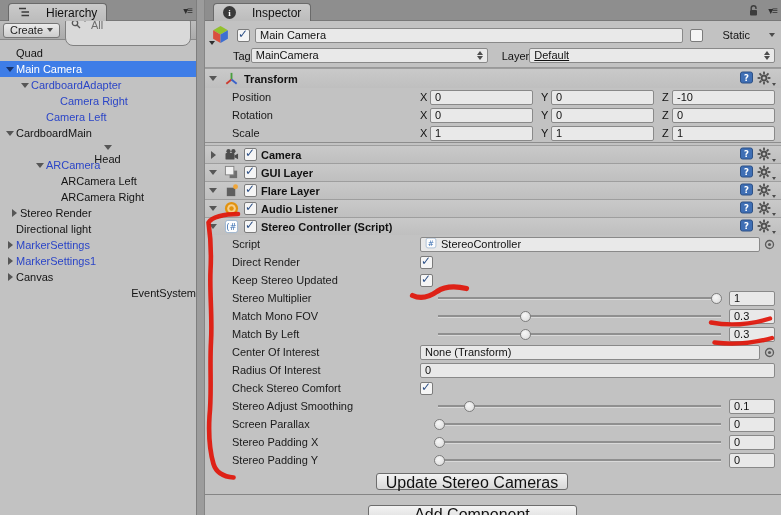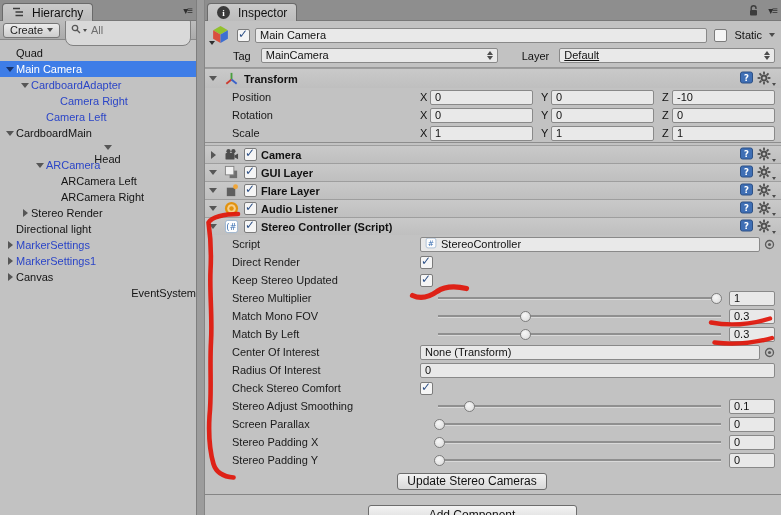--- a/index.html
+++ b/index.html
@@ -7,36 +7,36 @@
   body { font-family:"Liberation Sans","DejaVu Sans",sans-serif; font-size:11px; color:#111; background:#9a9a9a; }
   #app { position:relative; width:781px; height:515px; }
 
   
   #hierarchy { position:absolute; left:0; top:0; width:197px; height:515px; background:#c2c2c2; border-right:1px solid #7e7e7e; }
   #splitter  { position:absolute; left:197px; top:0; width:8px; height:515px; background:#9c9c9c; border-right:1px solid #858585; }
   #inspector { position:absolute; left:205px; top:0; width:576px; height:515px; background:#c2c2c2; }
 
   
   .tabbar { position:relative; height:21px; background:#8e8e8e; border-bottom:1px solid #787878; }
-  .tab { position:absolute; left:2px; top:3px; height:18px; display:inline-flex; align-items:center; gap:8px;
+  .tab { position:absolute; left:8px; top:3px; height:18px; display:inline-flex; align-items:center; gap:16px;
          padding:0 9px; background:linear-gradient(#cacaca,#bcbcbc); border:1px solid #6a6a6a; border-bottom:none;
          border-radius:4px 4px 0 0; font-size:12px; }
   .panel-menu { position:absolute; right:4px; top:5px; font-size:10px; color:#2f2f2f; letter-spacing:-1px; cursor:default; }
   .lock-wrap { position:absolute; right:22px; top:4px; }
   .info-i { width:13px; height:13px; border-radius:50%; background:#3a3a3a; color:#fff; font-size:9px; font-weight:bold;
             font-family:"Liberation Serif",serif; display:inline-flex; align-items:center; justify-content:center; }
 
   
   .h-toolbar { height:19px; background:linear-gradient(#bdbdbd,#ababab); border-bottom:1px solid #898989;
                display:flex; align-items:center; padding:0 3px; gap:5px; }
   .create-btn { height:15px; padding:0 6px; display:inline-flex; align-items:center; gap:4px; font-size:11px; color:#222;
                 background:linear-gradient(#ececec,#cdcdcd); border:1px solid #767676; border-radius:3px; }
   .caret-down { width:0; height:0; border-left:3.5px solid transparent; border-right:3.5px solid transparent; border-top:4px solid #4c4c4c; }
   .searchbox { flex:1; height:32px; margin-right:2px; background:#d9d9d9; border:1px solid #808080; border-radius:8px;
-               display:flex; align-items:center; padding:4px 5px; gap:2px; }
+               display:flex; align-items:flex-start; padding:4px 5px; gap:2px; }
   .search-text { color:#6e6e6e; margin-left:2px; }
 
   
   .tree { padding-top:5px; }
   .trow { height:16px; display:flex; align-items:center; cursor:default; }
   .trow.sel { background:#3e7de7; }
   .trow.sel .tlabel { color:#fff; }
   .tlabel { color:#141414; white-space:nowrap; }
   .tlabel.blue { color:#2b45c7; }
   .arrow { width:12px; height:12px; display:inline-flex; align-items:center; justify-content:center; flex:none; }
@@ -48,22 +48,22 @@
   .go-header { border-bottom:1px solid #999; padding:4px 0 3px; }
   .go-row1 { height:20px; display:flex; align-items:center; padding:0 6px; gap:5px; }
   .cube-wrap { position:relative; width:21px; height:20px; flex:none; }
   .cube-caret { position:absolute; left:-2px; bottom:0; width:0; height:0;
                 border-left:3.5px solid transparent; border-right:3.5px solid transparent; border-top:4px solid #2e2e2e; }
   .cb { width:13px; height:13px; flex:none; background:#f5f5f5; border:1px solid #7b7b7b; border-radius:2px; position:relative; }
   .cb.checked::after { content:'✓'; position:absolute; left:0px; top:-3px; font-size:12px; font-weight:bold; color:#2e5187; }
   .field { height:15px; background:#e9e9e9; border:1px solid #898989; border-radius:2px; padding:0 4px;
            line-height:13px; display:flex; align-items:center; overflow:hidden; white-space:nowrap; }
   .name-field { flex:1; }
-  .static-group { display:flex; align-items:center; gap:7px; margin-left:2px; }
-  .go-row2 { height:17px; display:flex; align-items:center; padding:0 6px 0 28px; gap:10px; margin-top:2px; }
+  .static-group { display:flex; align-items:center; gap:19px; margin-left:2px; }
+  .go-row2 { height:17px; display:flex; align-items:center; padding:0 6px 0 28px; gap:0; margin-top:2px; }
   .dd { display:flex; align-items:center; }
   .dd .dd-text { flex:1; }
   .tag-dd { width:237px; }
   .layer-label { margin-left:14px; }
   .layer-dd { flex:1;text-decoration:underline; }
   .popup-caret { display:flex; flex-direction:column; gap:1px; margin-left:4px; flex:none; }
   .popup-caret::before { content:''; border-left:3px solid transparent; border-right:3px solid transparent; border-bottom:4px solid #4c4c4c; }
   .popup-caret::after  { content:''; border-left:3px solid transparent; border-right:3px solid transparent; border-top:4px solid #4c4c4c; }
 
   
@@ -86,21 +86,21 @@
   .obj-field { flex:1; gap:4px; }
   .picker { margin-left:4px; flex:none; display:inline-flex; }
   .text-field { flex:1; }
   .slider-zone { flex:1; position:relative; height:16px; margin-left:18px; margin-right:8px; }
   .slider-track { position:absolute; left:0; right:0; top:7px; height:2px; background:#8f8f8f; box-shadow:0 1px 0 #d9d9d9; }
   .slider-thumb { position:absolute; top:2.5px; width:11px; height:11px; border-radius:50%;
                   background:radial-gradient(circle at 40% 35%, #f7f7f7, #d9d9d9); border:1px solid #7d7d7d; }
   .val-field { width:46px; flex:none; }
 
   .update-row { height:24px; display:flex; align-items:center; justify-content:center; padding-right:42px; }
-  .unity-btn { height:17px; padding:0 9px; font-size:12px; color:#111; background:linear-gradient(#f3f3f3,#d8d8d8);
+  .unity-btn { height:17px; padding:0 9px; font-size:16px; color:#111; background:linear-gradient(#f3f3f3,#d8d8d8);
                border:1px solid #6d6d6d; border-radius:3px; font-family:inherit; }
   .bottom-sep { border-top:1px solid #858585; margin-top:1px; }
   .add-area { display:flex; justify-content:center; padding-top:10px; padding-right:42px; }
   .add-btn { width:209px; height:20px; }
 
   
   #anno { position:absolute; left:0; top:0; pointer-events:none; z-index:50; }
   #anno path { stroke:#e0150a; fill:none; stroke-linecap:round; stroke-linejoin:round; opacity:.93; }
 </style>
 </head>
@@ -170,21 +170,21 @@
           <span class="tlabel blue">ARCamera</span>
         </div>
         <div class="trow" style="padding-left: 49px;">
           <span class="arrow "></span>
           <span class="tlabel">ARCamera Left</span>
         </div>
         <div class="trow" style="padding-left: 49px;">
           <span class="arrow "></span>
           <span class="tlabel">ARCamera Right</span>
         </div>
-        <div class="trow" style="padding-left: 19px;">
+        <div class="trow" style="padding-left: 8px;">
           <span class="arrow collapsed"></span>
           <span class="tlabel">Stereo Render</span>
         </div>
         <div class="trow" style="padding-left: 4px;">
           <span class="arrow "></span>
           <span class="tlabel">Directional light</span>
         </div>
         <div class="trow" style="padding-left: 4px;">
           <span class="arrow collapsed"></span>
           <span class="tlabel blue">MarkerSettings</span>

